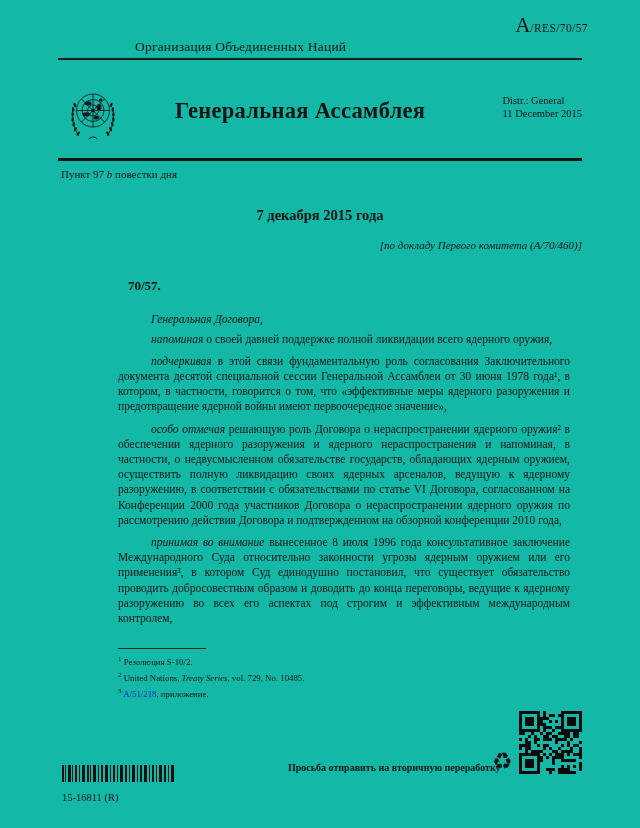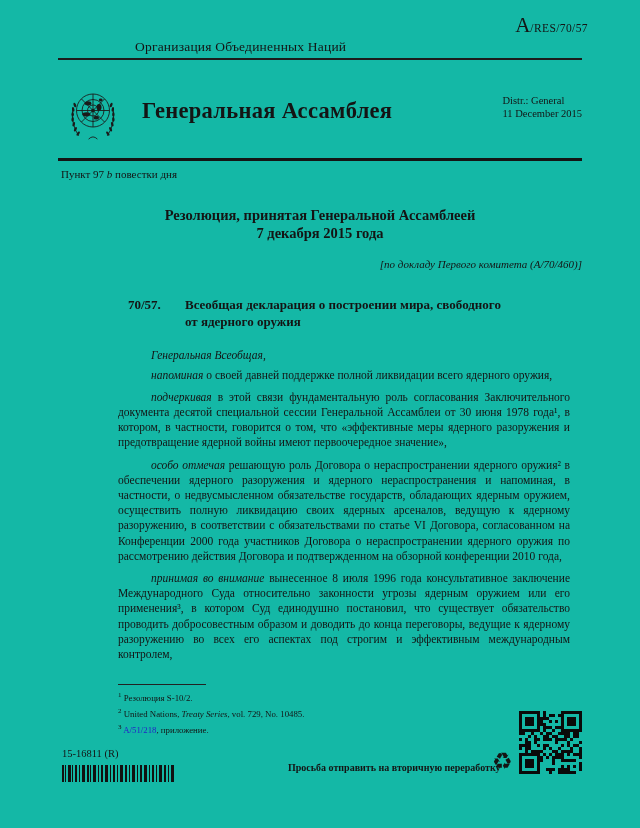--- a/index.html
+++ b/index.html
@@ -13,21 +13,21 @@
     font-family:"Liberation Serif","DejaVu Serif",serif;
     color:#141414;
     overflow:hidden;
   }
   
   .mast-row1{position:relative;height:20px;border-bottom:2px solid #1c1c1c;}
   .org-name{position:absolute;left:77px;bottom:3px;font-size:13.5px;letter-spacing:.2px;}
   .doc-symbol{position:absolute;right:-6px;bottom:20px;white-space:nowrap;}
   .doc-symbol .big-a{font-size:21px;font-weight:400;}
   .doc-symbol .rest{font-size:11.5px;letter-spacing:.4px;}
-  .mast-row2{display:flex;align-items:flex-start;padding:22px 0 8px 0;border-bottom:3px solid #141414;}
+  .mast-row2{display:flex;align-items:flex-start;padding:22px 0 8px 0;border-bottom:3px solid #141414;gap:33px;}
   .emblem{width:66px;height:68px;flex:0 0 66px;margin-left:2px;}
   .ga-title{font-size:22.5px;font-weight:bold;margin:16px 0 0 16px;letter-spacing:.3px;flex:1 1 auto;}
   .distr-block{text-align:left;font-size:10.5px;line-height:13px;margin-top:12px;white-space:nowrap;}
   
   .session-block{margin:7px 0 0 3px;font-size:11px;line-height:13.5px;}
   .session-name{font-weight:bold;}
   
   .res-heading{margin-top:24px;text-align:center;font-size:14.5px;font-weight:bold;line-height:18.5px;}
   .report-ref{margin-top:15px;text-align:right;font-style:italic;font-size:11px;}
   
@@ -38,21 +38,21 @@
   .actor-line{margin:18px 0 0 0;text-indent:33px;font-style:italic;font-size:11.5px;}
   .body-para{margin:7px 0 0 0;text-align:justify;text-indent:33px;font-size:11.5px;line-height:15.2px;}
   .body-para em{font-style:italic;}
   
   .footnote-block{margin:22px 0 0 60px;font-size:8.8px;line-height:12.8px;}
   .footnote-sep{width:88px;border-top:1px solid #222;margin-bottom:4px;}
   .footnote sup{font-size:7px;}
   .fn-italic{font-style:italic;}
   .link{color:#2323c8;text-decoration:none;cursor:pointer;}
   
-  .job-number{position:absolute;left:62px;top:748px;font-size:10.5px;}
+  .job-number{position:absolute;left:62px;top:792px;font-size:10.5px;}
   .barcode{position:absolute;left:62px;top:765px;}
   .recycle-line{position:absolute;left:288px;top:762px;font-size:10px;font-weight:bold;white-space:nowrap;}
   .recycle-icon{position:absolute;left:492px;top:748px;font-size:23px;font-weight:normal;}
   .qr-code{position:absolute;left:519px;top:711px;width:63px;height:63px;}
 </style>
 </head>
 <body>
 
 <div class="page">
 
@@ -108,32 +108,30 @@
       <div>Distr.: General</div>
       <div>11 December 2015</div>
     </div>
   </div>
 
   <div class="session-block">
     <div><span>Пункт 97 </span><em>b</em><span> повестки дня</span></div>
   </div>
 
   <div class="res-heading">
-    <div>Резолюция, принятая Генеральной Ассамблеей</div>
     <div>7 декабря 2015 года</div>
   </div>
   <div class="report-ref">[по докладу Первого комитета (A/70/460)]</div>
 
   <div class="body-col">
     <div class="res-title">
       <span class="res-number">70/57.</span>
-      <span class="res-title-text">Всеобщая декларация о построении мира, свободного от ядерного оружия</span>
     </div>
 
-    <p class="actor-line">Генеральная Всеобщая,</p>
+    <p class="actor-line">Генеральная Договора,</p>
 
     <p class="body-para"><em>напоминая</em><span> о своей давней поддержке полной ликвидации всего ядерного оружия,</span></p>
     <p class="body-para"><em>подчеркивая</em><span> в этой связи фундаментальную роль согласования Заключительного документа десятой специальной сессии Генеральной Ассамблеи от 30 июня 1978 года¹, в котором, в частности, говорится о том, что «эффективные меры ядерного разоружения и предотвращение ядерной войны имеют первоочередное значение»,</span></p>
     <p class="body-para"><em>особо отмечая</em><span> решающую роль Договора о нераспространении ядерного оружия² в обеспечении ядерного разоружения и ядерного нераспространения и напоминая, в частности, о недвусмысленном обязательстве государств, обладающих ядерным оружием, осуществить полную ликвидацию своих ядерных арсеналов, ведущую к ядерному разоружению, в соответствии с обязательствами по статье VI Договора, согласованном на Конференции 2000 года участников Договора о нераспространении ядерного оружия по рассмотрению действия Договора и подтвержденном на обзорной конференции 2010 года,</span></p>
     <p class="body-para"><em>принимая во внимание</em><span> вынесенное 8 июля 1996 года консультативное заключение Международного Суда относительно законности угрозы ядерным оружием или его применения³, в котором Суд единодушно постановил, что существует обязательство проводить добросовестным образом и доводить до конца переговоры, ведущие к ядерному разоружению во всех его аспектах под строгим и эффективным международным контролем,</span></p>
   </div>
 
   <div class="footnote-block">
     <div class="footnote-sep"></div>
     <div class="footnote"><sup>1</sup> <span>Резолюция S-10/2.</span><span class="fn-italic"></span><span></span></div>

